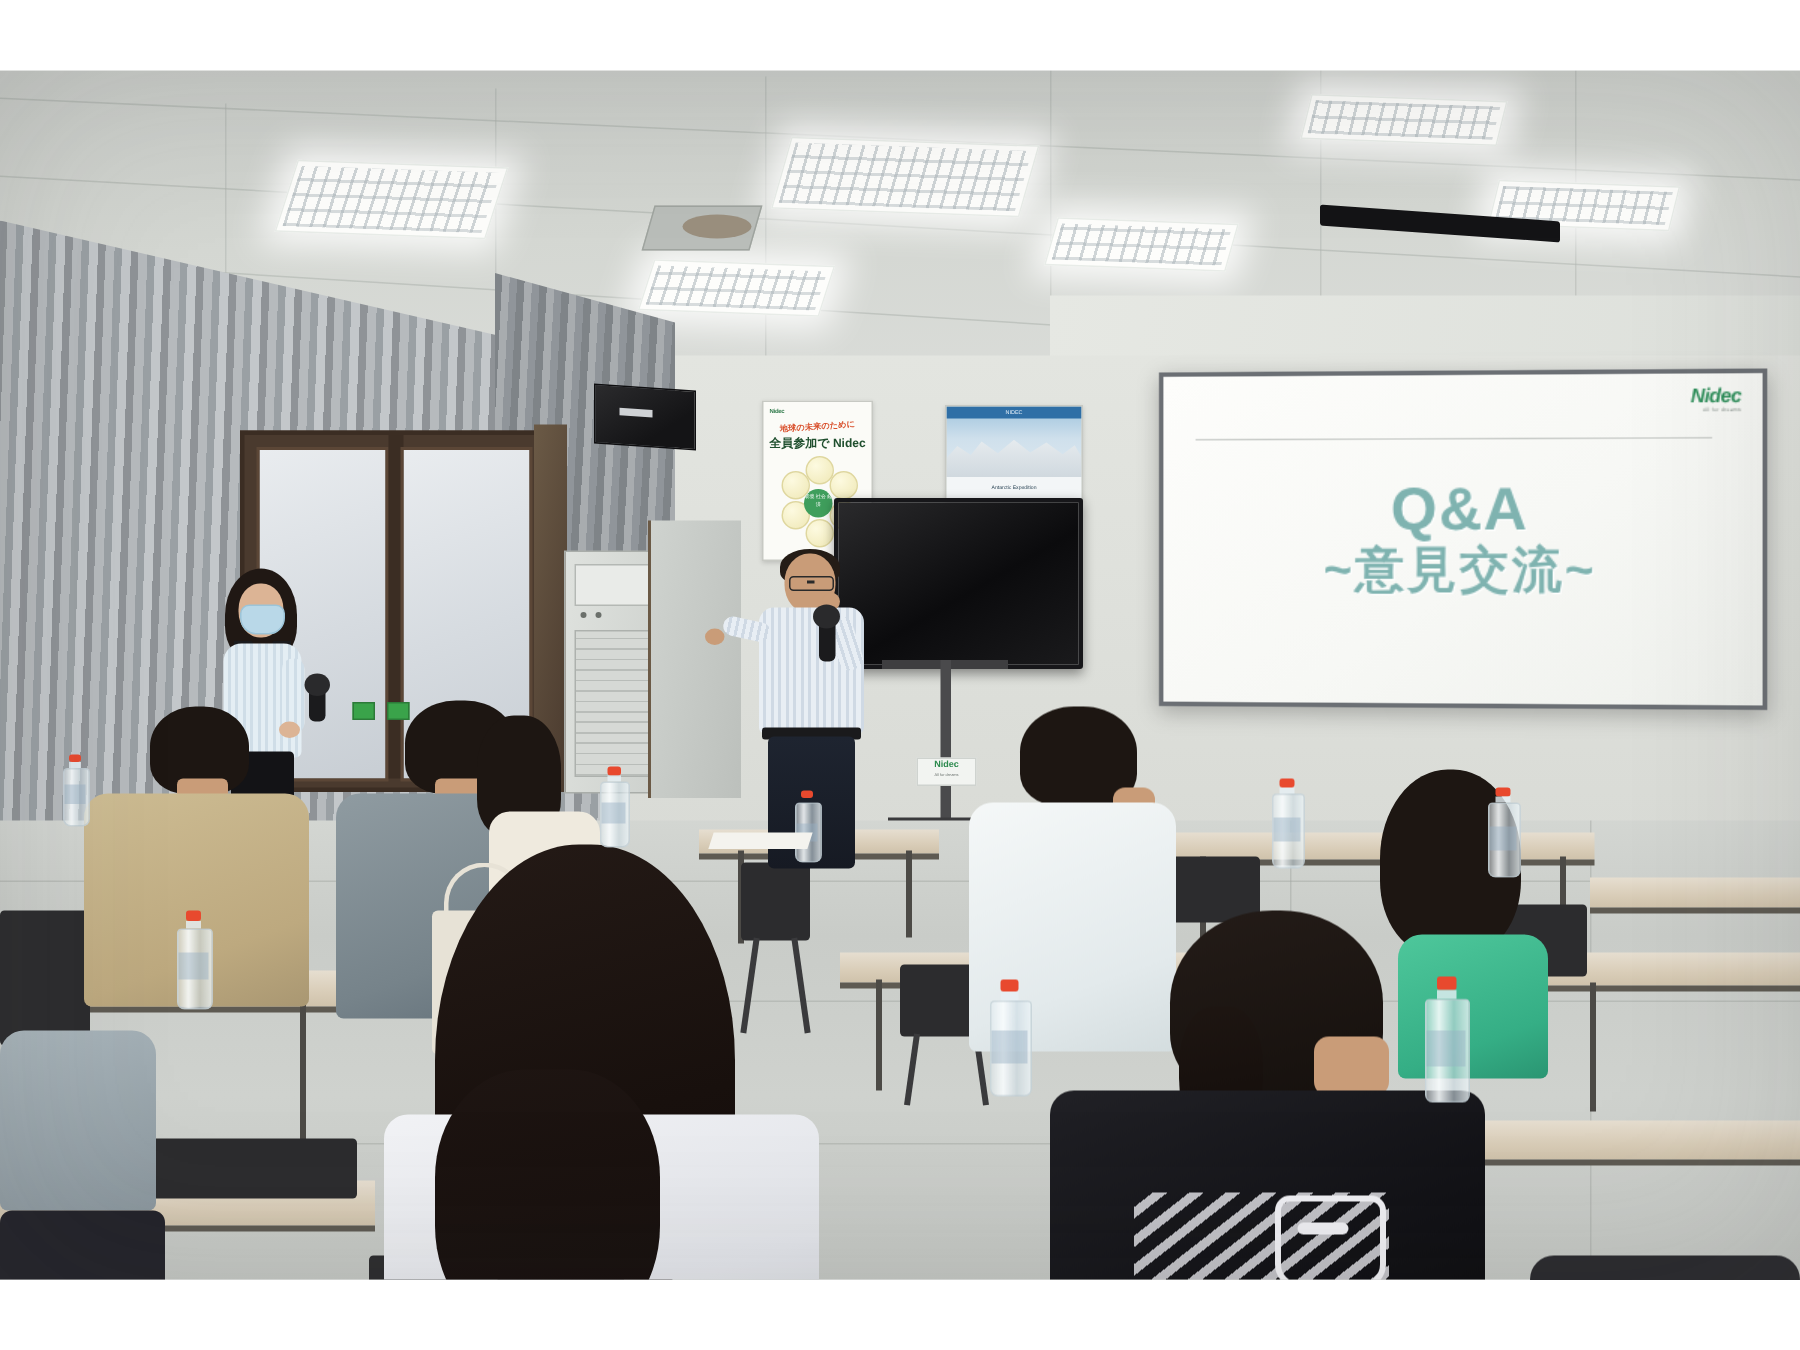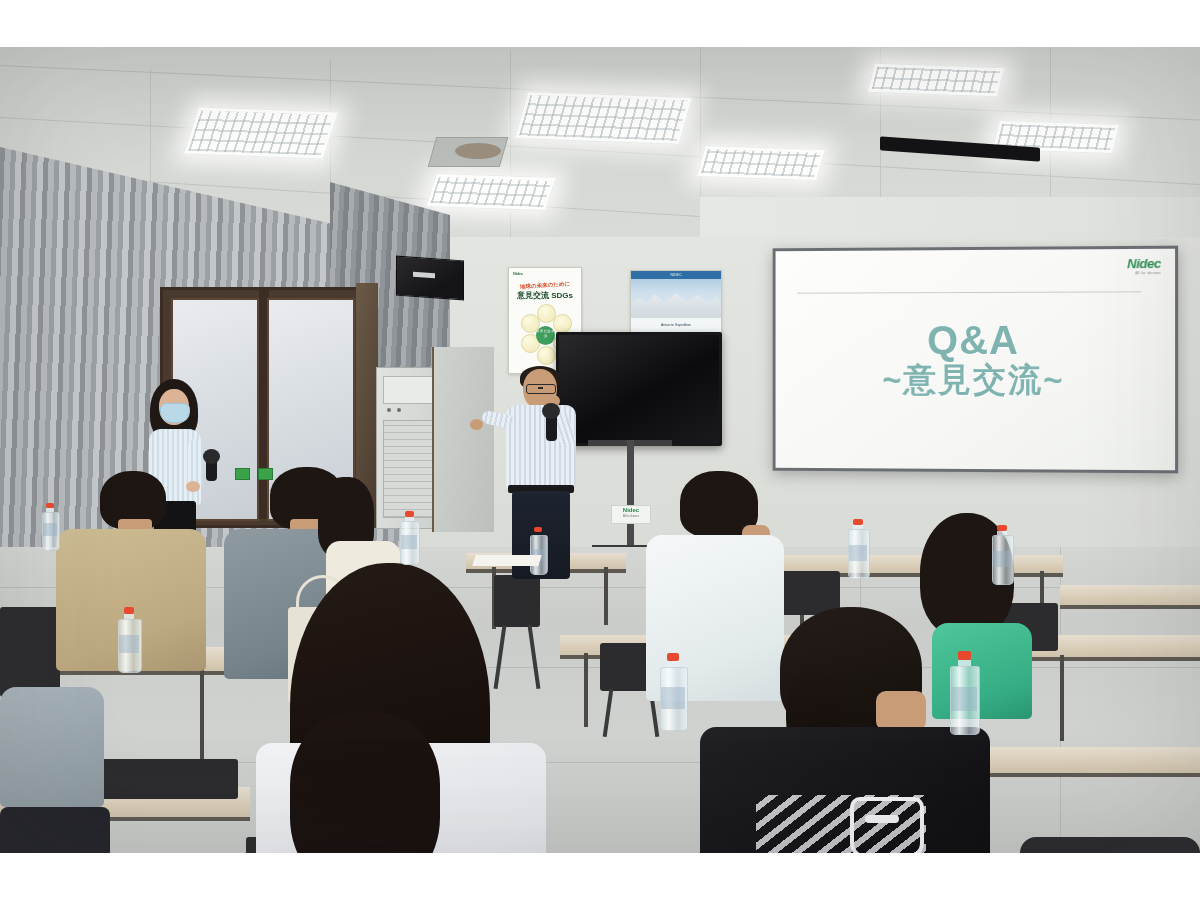--- a/index.html
+++ b/index.html
@@ -307,21 +307,21 @@
     </div>
     <div class="cabinet2"></div>
 
     <div class="speaker">
       <div class="speaker-label"></div>
     </div>
 
     <div class="poster" id="poster-sdgs">
       <div class="p-logo">Nidec</div>
       <div class="p-arc">地球の未来のために</div>
-      <div class="p-head">意見交流 SDGs</div>
+      <div class="p-head">全員参加で Nidec</div>
       <div class="p-flower">
         <div class="petal" style="left:18px;top:0;"></div>
         <div class="petal" style="left:34px;top:10px;"></div>
         <div class="petal" style="left:34px;top:30px;"></div>
         <div class="petal" style="left:18px;top:42px;"></div>
         <div class="petal" style="left:2px;top:30px;"></div>
         <div class="petal" style="left:2px;top:10px;"></div>
         <div class="p-core">環境 社会 経済</div>
       </div>
     </div>

